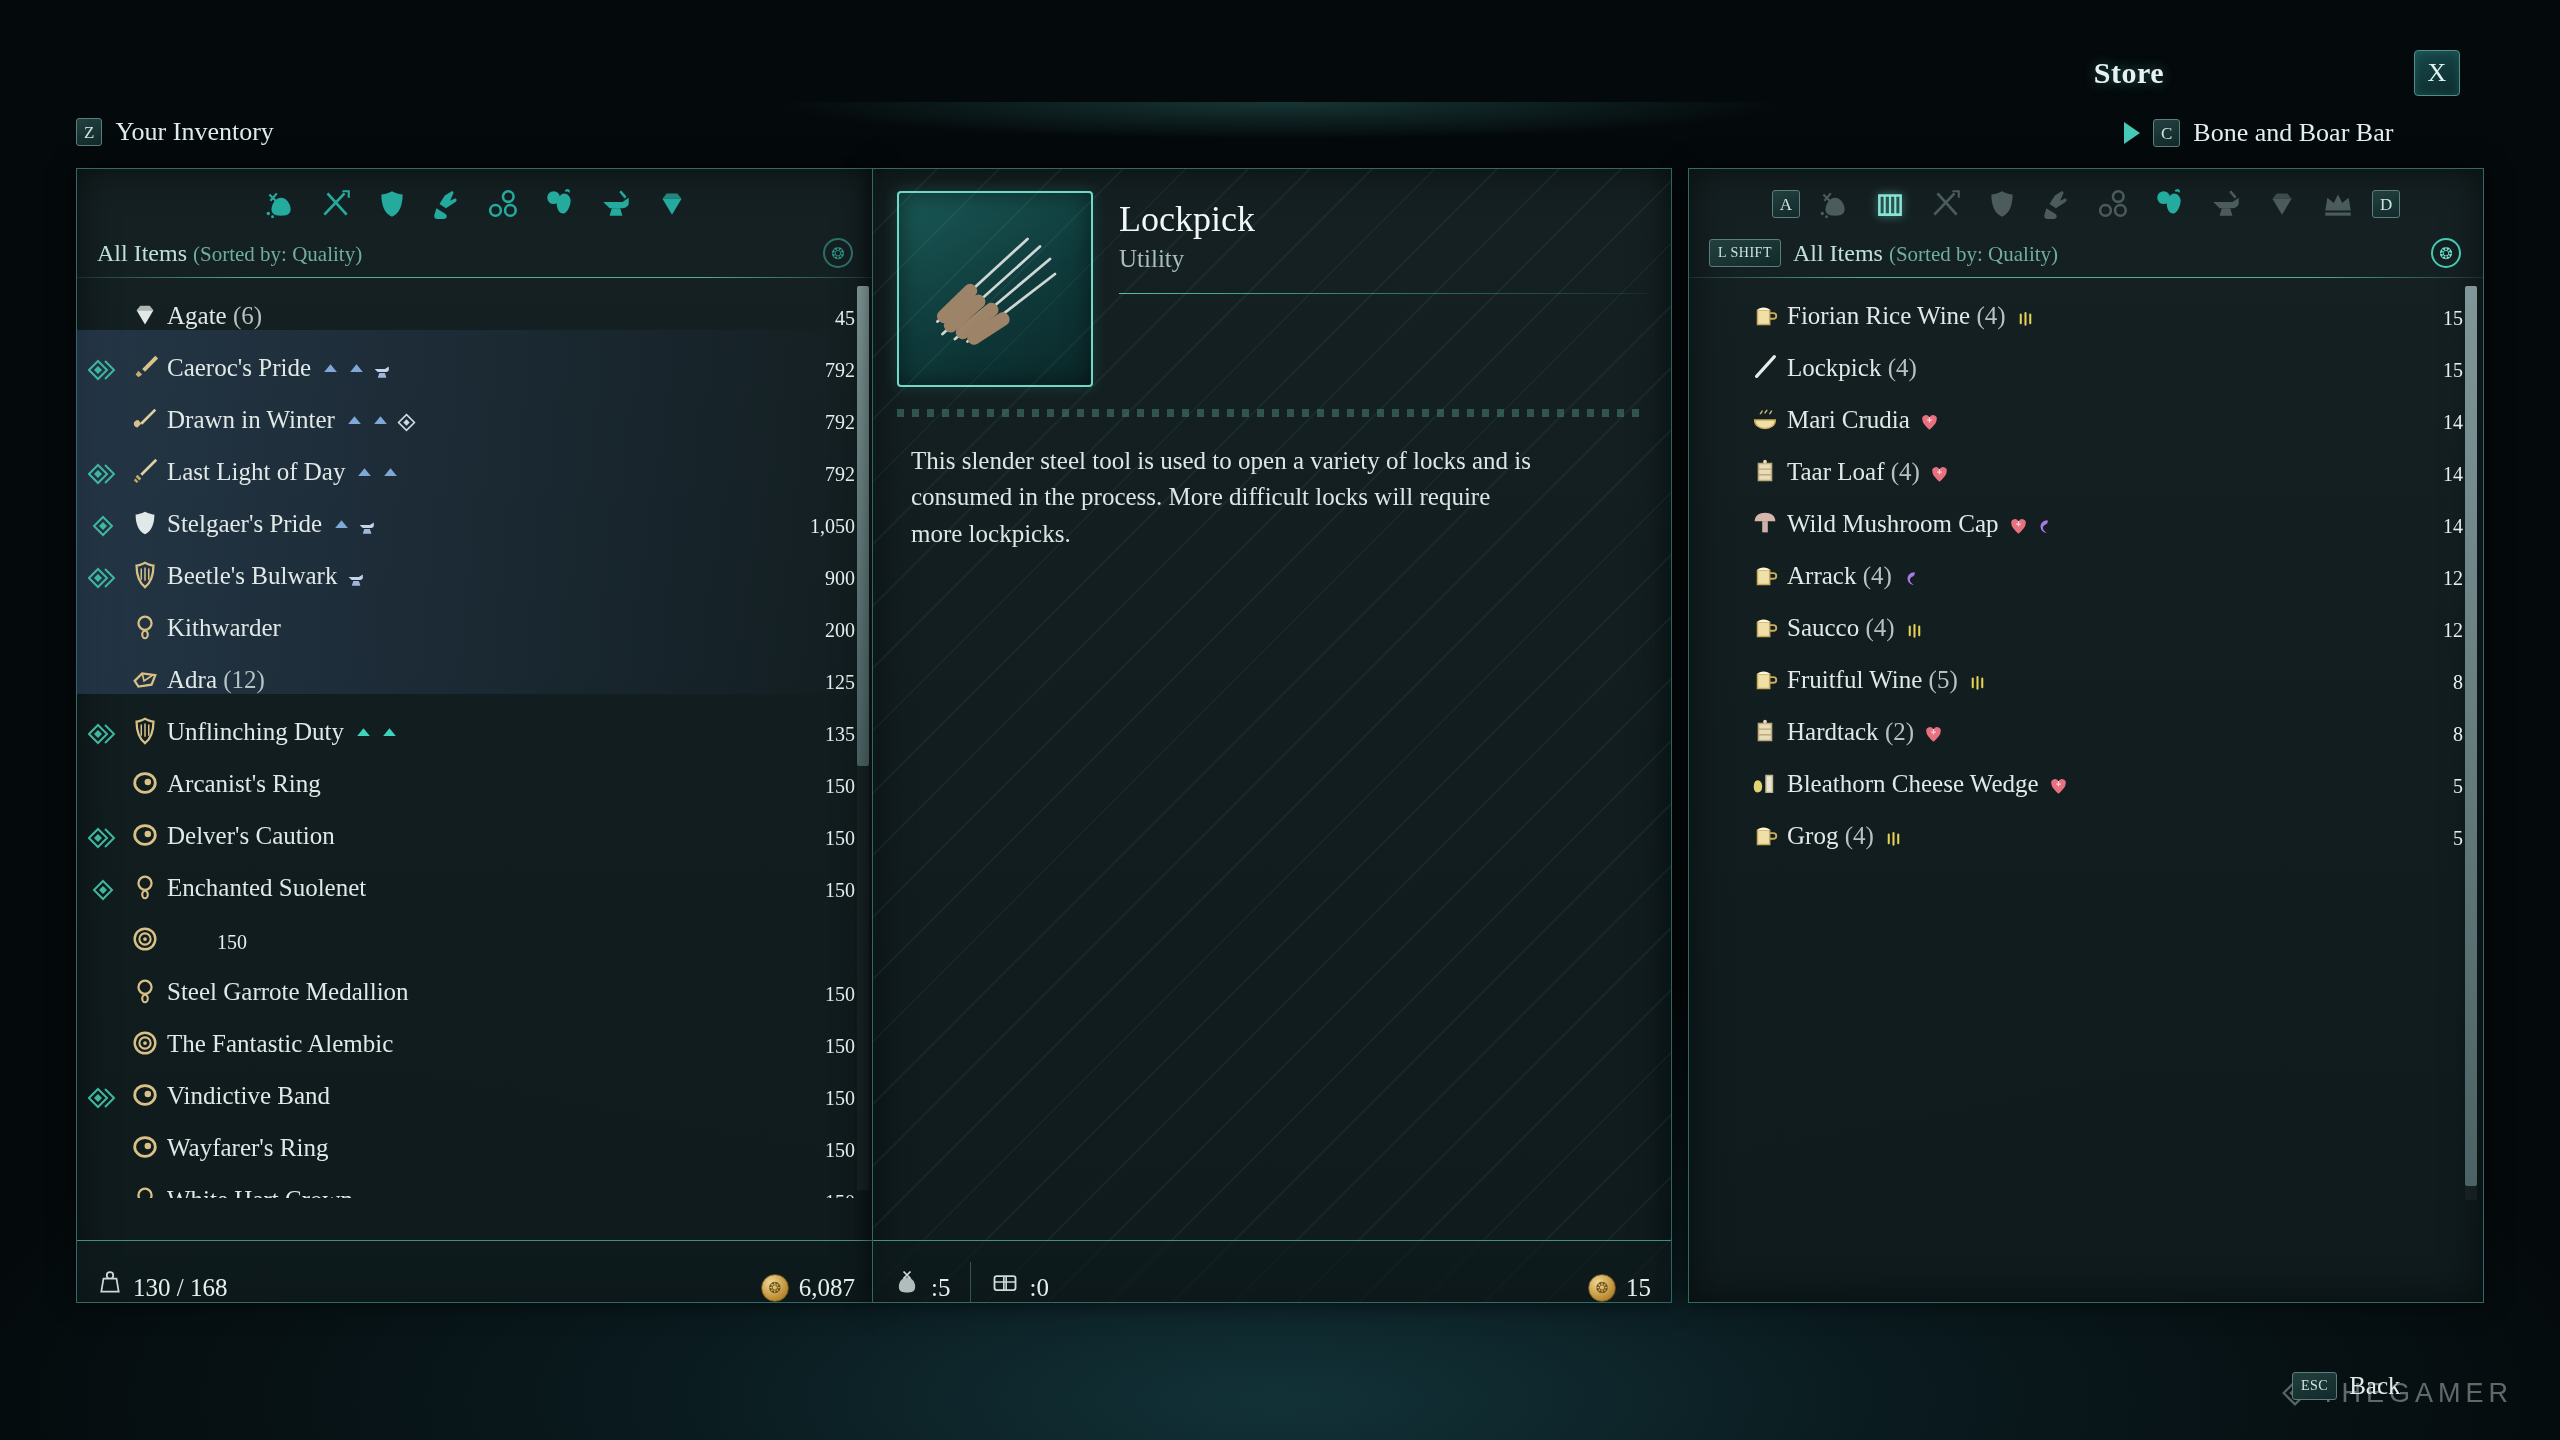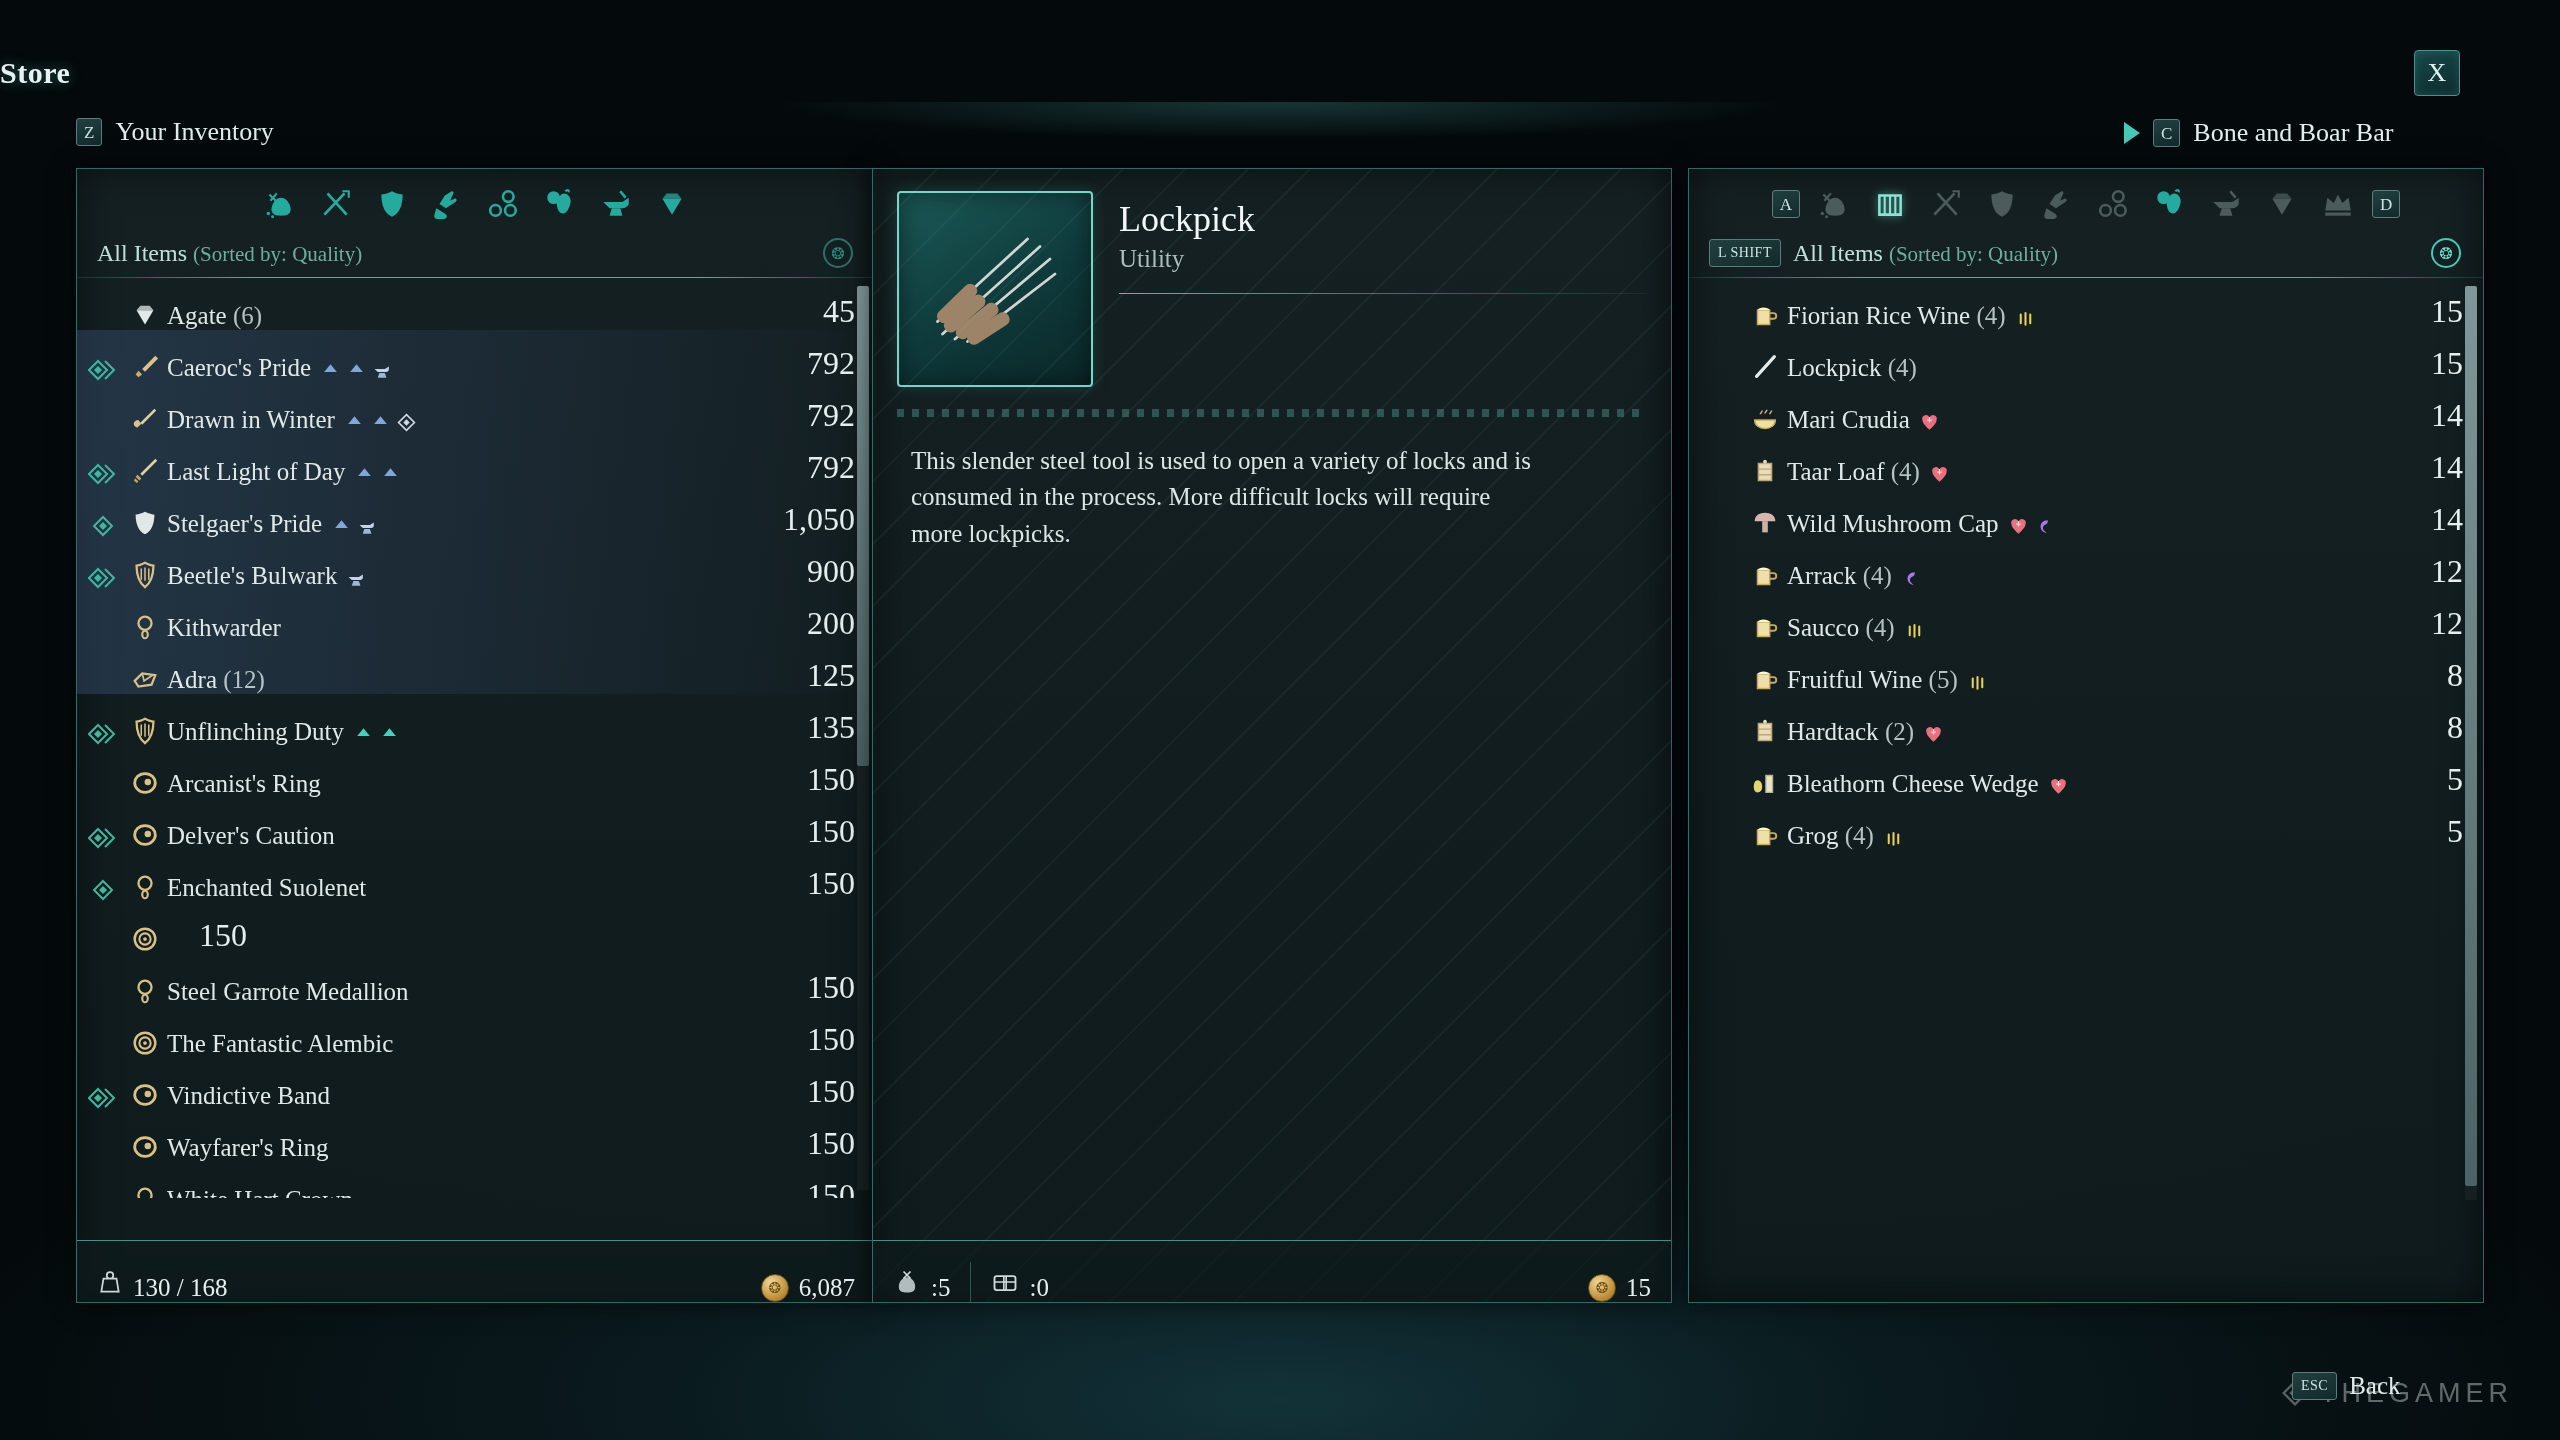--- a/index.html
+++ b/index.html
@@ -10,21 +10,21 @@
       radial-gradient(ellipse 900px 260px at 50% 60px, #0d2328 0%, #040809 70%),
       #020506;
     font-family:"Liberation Serif", serif;
     color:#d6e3e2;
     overflow:hidden;
     position:relative;
   }
 
   
   .store-title{
-    position:absolute; top:56px; left:0; width:2164px; text-align:left;
+    position:absolute; top:56px; left:0; width:2164px; text-align:right;
     font-size:30px; color:#e8f3f1; letter-spacing:.5px; font-weight:bold;
     text-shadow:0 0 14px rgba(90,200,190,.45);
   }
   .title-glow{
     position:absolute; top:102px; left:760px; width:1040px; height:38px;
     background:radial-gradient(ellipse at 50% 0%, rgba(90,210,200,.22), rgba(0,0,0,0) 70%);
     pointer-events:none;
   }
   .close-btn{
     position:absolute; top:50px; left:2414px; width:46px; height:46px;
@@ -104,21 +104,21 @@
   }
   .row.hl{ background:linear-gradient(90deg, rgba(58,84,120,.42), rgba(44,64,94,.18) 72%, rgba(0,0,0,0)); }
   .eq{
     width:40px; display:flex; align-items:center; justify-content:center;
     color:#3fb79f; font-size:23px; flex:none;
   }
   .ico{ width:44px; display:flex;align-items:center;justify-content:center; flex:none; }
   .ico svg{ width:30px;height:30px; }
   .nm{ flex:1 1 auto; overflow:hidden; text-overflow:ellipsis; }
   .nm .qty{ color:#b4c3c2; }
-  .pr{ flex:none; font-size:32px; color:#e6efee; text-align:right; min-width:80px; }
+  .pr{ flex:none; font-size:20px; color:#e6efee; text-align:right; min-width:80px; }
   .badges{ display:inline-flex; gap:7px; margin-left:10px; vertical-align:middle; }
   .badges svg{ width:19px;height:19px; vertical-align:middle; }
 
   .scroll-track{
     position:absolute; right:6px; top:8px; width:12px; bottom:8px;
     background:rgba(255,255,255,.04);
   }
   .scroll-thumb{
     position:absolute; left:0; width:12px; border-radius:2px;
     background:linear-gradient(180deg,#7f9798,#4c6365);

